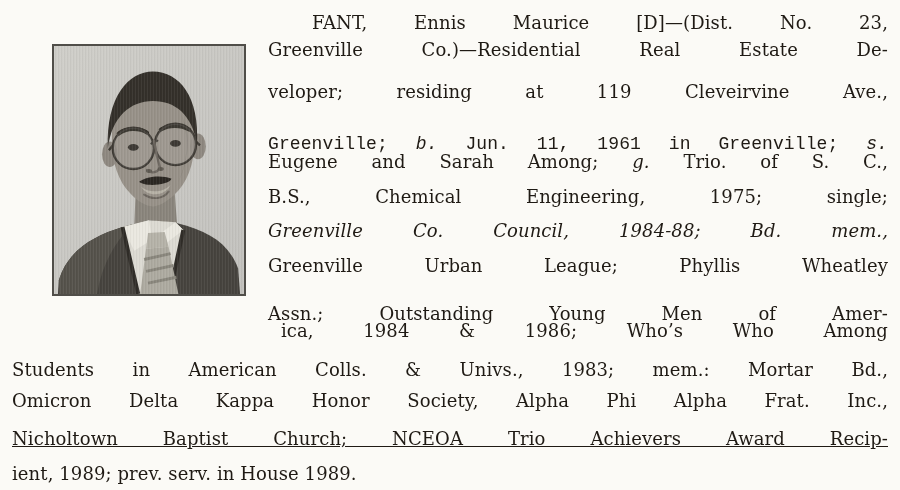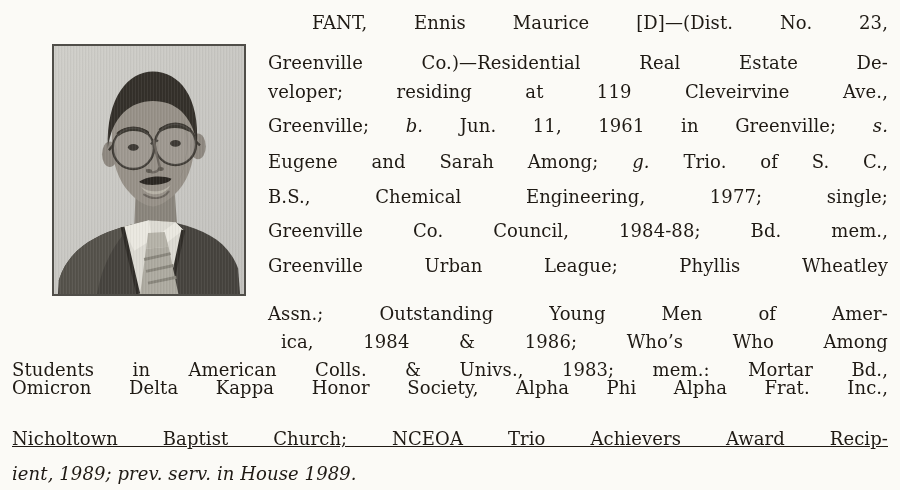--- a/index.html
+++ b/index.html
@@ -20,21 +20,21 @@
       rgba(255,255,255,.06) 0 1px, rgba(0,0,0,.035) 1px 2px, transparent 2px 3px);
   }
   .line {
     position:absolute; box-sizing:border-box;
     font-size:18px; line-height:34px;
     text-align:justify; text-align-last:justify;
     letter-spacing:.1px;
   }
   .line.col  { left:268px; width:620px; }
   .line.full { left:12px;  width:876px; }
-  .line.nojust { text-align:center; text-align-last:left;font-style:italic; }
+  .line.nojust { text-align:center; text-align-last:left; }
   .line .it { font-style:italic; }
   .indent-lg { padding-left:44px; }
   .indent-sm { padding-left:13px; }
 </style>
 </head>
 <body>
 
 <div class="page">
 
   <div class="photo" role="img" aria-label="Black-and-white portrait photograph of a smiling man with short hair, round wire glasses and mustache, wearing a dark suit, white shirt and striped tie">
@@ -93,28 +93,28 @@
 
       <path d="M87 138 C95 132 111 131 120 135 C117 142 91 143 87 138 Z" fill="#2b2722"></path>
 
       <path d="M89 143 C97 150 112 149 119 141 C114 153 95 154 89 143 Z" fill="#b6b1a6"></path>
       <path d="M92 151 C101 157 112 155 117 148" stroke="#6d6760" stroke-width="2" fill="none" stroke-linecap="round"></path>
     </svg>
   </div>
 
   <div id="entry-text-lines">
       <div class="line col indent-lg" style="top: 6px;"><span>FANT, Ennis Maurice [D]—(Dist. No. 23,</span></div>
-      <div class="line col" style="top: 46px;"><span>Greenville Co.)—Residential Real Estate De-</span></div>
+      <div class="line col" style="top: 33px;"><span>Greenville Co.)—Residential Real Estate De-</span></div>
       <div class="line col" style="top: 75.4px;"><span>veloper; residing at 119 Cleveirvine Ave.,</span></div>
-      <div class="line col" style="top: 109px;"><span>Greenville; </span><span class="it">b.</span><span> Jun. 11, 1961 in Greenville; </span><span class="it">s.</span></div>
+      <div class="line col" style="top: 127px; font-family: Liberation Mono, monospace;"><span>Greenville; </span><span class="it">b.</span><span> Jun. 11, 1961 in Greenville; </span><span class="it">s.</span></div>
       <div class="line col" style="top: 144.8px;"><span>Eugene and Sarah Among; </span><span class="it">g.</span><span> Trio. of S. C.,</span></div>
-      <div class="line col" style="top: 179.5px;"><span>B.S., Chemical Engineering, 1977; single;</span></div>
-      <div class="line col" style="top: 214.2px;"><span>Greenville Co. Council, 1984-88; Bd. mem.,</span></div>
+      <div class="line col" style="top: 179.5px;"><span>B.S., Chemical Engineering, 1975; single;</span></div>
+      <div class="line col" style="top: 214.2px; font-style: italic;"><span>Greenville Co. Council, 1984-88; Bd. mem.,</span></div>
       <div class="line col" style="top: 248.9px;"><span>Greenville Urban League; Phyllis Wheatley</span></div>
       <div class="line col" style="top: 297px;"><span>Assn.; Outstanding Young Men of Amer-</span></div>
-      <div class="line col indent-sm" style="top: 325px;"><span>ica, 1984 &amp; 1986; Who’s Who Among</span></div>
+      <div class="line col indent-sm" style="top: 314px;"><span>ica, 1984 &amp; 1986; Who’s Who Among</span></div>
       <div class="line full" style="top: 353px;"><span>Students in American Colls. &amp; Univs., 1983; mem.: Mortar Bd.,</span></div>
-      <div class="line full" style="top: 371px;"><span>Omicron Delta Kappa Honor Society, Alpha Phi Alpha Frat. Inc.,</span></div>
+      <div class="line full" style="top: 384px;"><span>Omicron Delta Kappa Honor Society, Alpha Phi Alpha Frat. Inc.,</span></div>
       <div class="line full" style="top: 422.4px; text-decoration: underline;"><span>Nicholtown Baptist Church; NCEOA Trio Achievers Award Recip-</span></div>
       <div class="line full nojust" style="top: 457.1px;"><span>ient, 1989; prev. serv. in House 1989.</span></div>
     </div>
 
 </div>
 
 </body></html>

